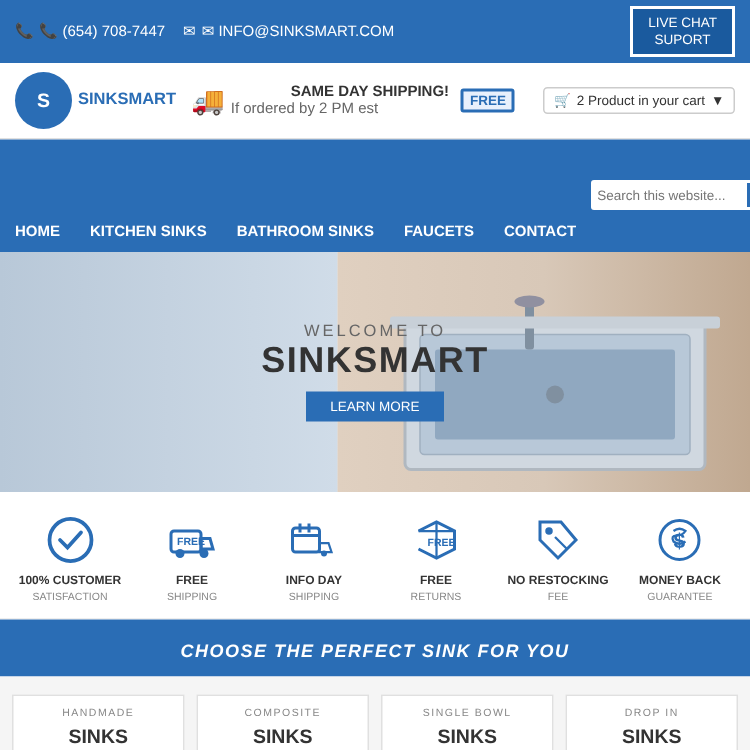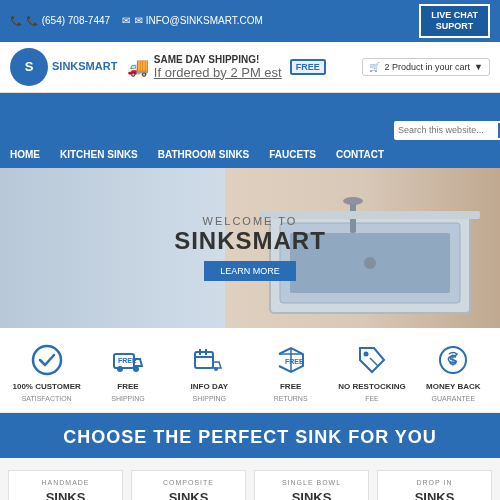--- a/index.html
+++ b/index.html
@@ -16,21 +16,21 @@
       justify-content: space-between;
     }
     .top-bar-left { display: flex; gap: 12px; align-items: center; }
     .top-bar-contact { display: flex; align-items: center; gap: 4px; }
     .live-chat-btn {
       background: #1a5a9e;
       border: 2px solid white;
       color: white;
       padding: 4px 10px;
       font-size: 9px;
-      font-weight: bold;
+      font-weight: normal;
       text-align: center;
       line-height: 1.2;
     }
 
     
     .header {
       display: flex;
       align-items: center;
       padding: 6px 10px;
       background: white;
@@ -57,22 +57,22 @@
     .logo-text { font-size: 11px; font-weight: bold; color: #2a6db5; line-height: 1; }
 
     .shipping-badges { display: flex; gap: 8px; align-items: center; flex: 1; }
     .badge-item {
       display: flex;
       align-items: center;
       gap: 4px;
       font-size: 9px;
     }
     .badge-icon { font-size: 18px; color: #2a6db5; }
-    .badge-text-main { font-weight: bold; font-size: 10px; color: #333; }
-    .badge-text-sub { font-size: 13px; color: #666; text-decoration: underline; }
+    .badge-text-main { font-weight: bold; font-size: 10px; color: #333; margin-left: 40px; }
+    .badge-text-sub { font-size: 10px; color: #666; }
 
     .cart-area {
       display: flex;
       align-items: center;
       gap: 4px;
       font-size: 9px;
       color: #333;
       border: 1px solid #ccc;
       padding: 3px 6px;
       border-radius: 3px;
@@ -188,21 +188,21 @@
     .feature-title { font-size: 8px; font-weight: bold; color: #333; line-height: 1.2; }
     .feature-sub { font-size: 7px; color: #888; }
 
     
     .choose-section {
       background: #2a6db5;
       color: white;
       text-align: center;
       padding: 14px 10px 10px;
     }
-    .choose-title { font-size: 18px; font-weight: bold; letter-spacing: 1px; }
+    .choose-title { font-size: 12px; font-weight: bold; letter-spacing: 1px; font-style: italic; }
     .choose-sub { font-size: 8px; color: rgba(255,255,255,0.8); margin-top: 3px; letter-spacing: 1px; }
 
     
     .sink-categories {
       background: #f5f5f5;
       display: flex;
       padding: 12px 8px;
       gap: 8px;
     }
     .sink-cat {

